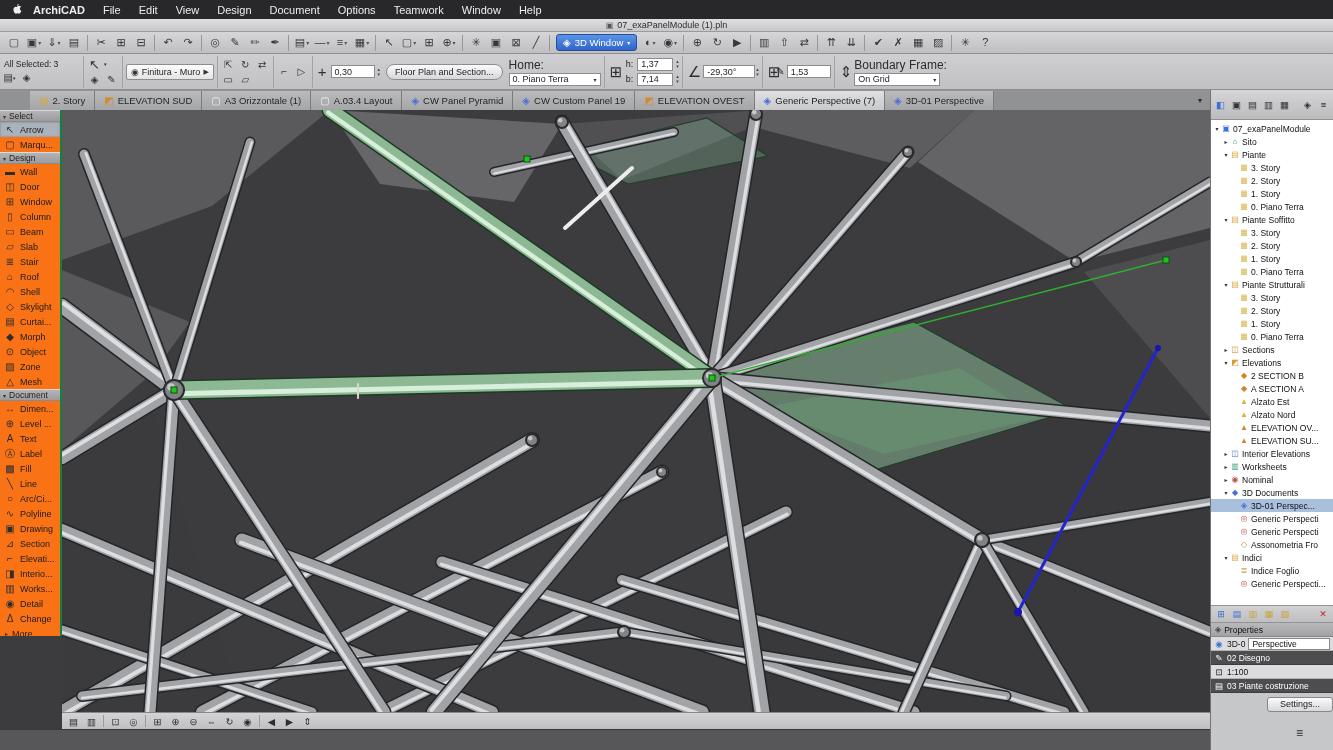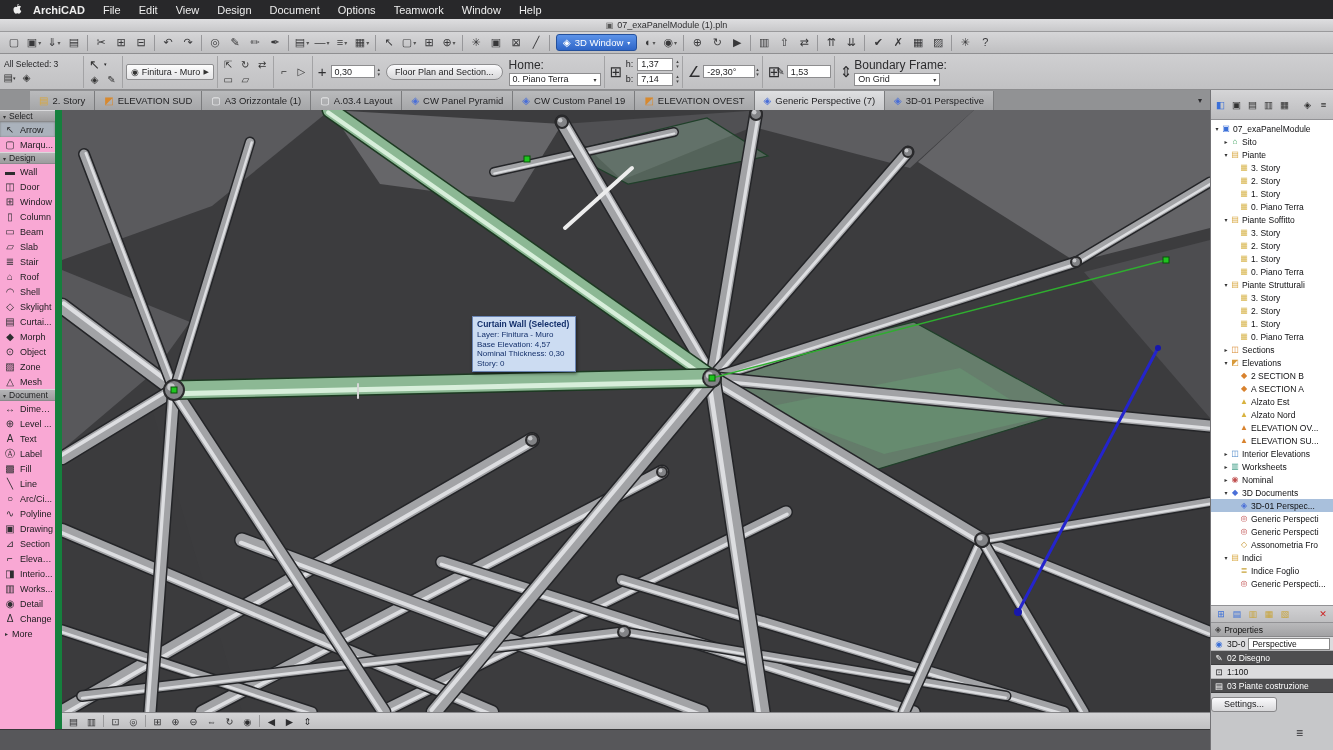--- a/index.html
+++ b/index.html
@@ -50,21 +50,21 @@
 .big-ic{font-size:15px;color:#2f2f31;margin:0 2px}
 
 
 #tabbar{position:absolute;left:0;top:90px;width:1210px;height:20px;background:#919294;display:flex;align-items:flex-end;padding-left:30px;overflow:hidden}
 .tab{height:19px;display:flex;align-items:center;gap:4px;padding:0 9px;font-size:9.5px;background:linear-gradient(#b9babc,#a5a6a8);border-right:1px solid #7b7c7e;color:#242426;white-space:nowrap}
 .tab.active{background:linear-gradient(#dfe0e2,#c8c9cb)}
 .tab-ic{font-size:10px;line-height:1}
 .tab-menu{margin-left:auto;width:20px;height:19px;font-size:8px;color:#2a2a2c}
 
 
-#toolbox{position:absolute;left:0;top:110px;width:62px;height:619px;background:#f9a8d4;border-right:7px solid #15803d;font-size:9px;overflow:hidden}
+#toolbox{position:absolute;left:0;top:110px;width:62px;height:526px;background:#f97316;border-right:2px solid #15803d;font-size:9px;overflow:hidden}
 .tbx-header{height:12px;background:linear-gradient(#b4b4b6,#9c9c9e);border-top:1px solid #d9d9db;border-bottom:1px solid #8a8a8c;display:flex;align-items:center;gap:3px;padding:0 3px;font-size:8.5px;color:#1d1d1f}
 .tbx-tri{font-size:6px;color:#333}
 .tbx-item{height:15px;display:flex;align-items:center;gap:4px;padding:0 2px 0 4px;color:#1b1b1d;white-space:nowrap}
 .tbx-item .ic{width:12px;flex:none;text-align:center;font-size:10px;color:#2d2d2f}
 .tbx-item .lb{overflow:hidden;text-overflow:ellipsis}
 .tbx-item.active{background:#aab2bc;box-shadow:inset 0 0 2px #777}
 .tbx-more{height:15px;display:flex;align-items:center;gap:4px;padding:0 2px 0 5px;color:#1b1b1d}
 
 
 #viewport{position:absolute;left:62px;top:110px;width:1148px;height:602px;background:#3c3c3e;overflow:hidden}
@@ -93,21 +93,21 @@
 .t-ic{width:10px;flex:none;text-align:center;font-size:8px;margin-right:2px;line-height:1}
 #nav-links{height:17px;flex:none;display:flex;align-items:center;gap:2px;padding:0 3px;background:linear-gradient(#d1d1d3,#bfbfc1);border-bottom:1px solid #929295}
 .lk{width:14px;height:13px;display:flex;align-items:center;justify-content:center;font-size:9px}
 .lk.del{margin-left:auto}
 #props-header{height:14px;flex:none;display:flex;align-items:center;gap:3px;padding:0 4px;font-size:8.5px;background:linear-gradient(#b9b9bb,#a2a2a4);border-bottom:1px solid #88888a;color:#111}
 .ph-ic{font-size:8px;color:#444}
 .prop-row{height:14px;display:flex;align-items:center;font-size:8.5px;padding:0 3px;gap:3px;border-bottom:1px solid #b3b3b5;background:#dcdcde;color:#121214;white-space:nowrap;overflow:hidden}
 .prop-row.dark{background:#4d4d4f;color:#fff;border-bottom-color:#3c3c3e}
 .p-ic{width:10px;flex:none;text-align:center;font-size:8.5px}
 .p-combo{background:#fff;border:1px solid #888;flex:1;height:12px;display:flex;align-items:center;padding:0 3px;color:#111}
-#settings-row{height:22px;flex:none;display:flex;align-items:center;justify-content:flex-start}
+#settings-row{height:22px;flex:none;display:flex;align-items:center;justify-content:flex-end}
 .settings-btn{font-size:9px;height:15px;padding:0 12px;border:1px solid #88888a;border-radius:3px;background:linear-gradient(#fbfbfd,#d8d8da);color:#1b1b1d}
 #nav-bottom{flex:1;display:flex;align-items:center;justify-content:flex-end;padding-right:30px;font-size:12px;color:#2a2a2c}
 </style>
 </head>
 <body>
 
 <div id="app">
 
   <div id="menubar">
     <span class="apple">
@@ -744,29 +744,20 @@
         <line x1="1096" y1="238" x2="956" y2="502" stroke="#2424cc" stroke-width="3" stroke-linecap="round"></line>
         <line x1="503" y1="118" x2="570" y2="58" stroke="#ededed" stroke-width="4" stroke-linecap="round"></line>
         <line x1="296" y1="274" x2="296" y2="288" stroke="#d6d6d6" stroke-width="2" stroke-linecap="round"></line>
         <rect x="647" y="265" width="6" height="6" fill="#1ec41e" stroke="#0a520a" stroke-width="1"></rect>
         <rect x="1101" y="147" width="6" height="6" fill="#1ec41e" stroke="#0a520a" stroke-width="1"></rect>
         <rect x="109" y="277" width="6" height="6" fill="#1ec41e" stroke="#0a520a" stroke-width="1"></rect>
         <rect x="462" y="46" width="6" height="6" fill="#1ec41e" stroke="#0a520a" stroke-width="1"></rect>
         <circle cx="1096" cy="238" r="3" fill="#1717ad"></circle>
         <circle cx="956" cy="502" r="4" fill="#1717ad"></circle>
       </svg>
-    <div id="tooltip">
-      <div class="tt-title">Curtain Wall (Selected)</div>
-      <div id="tt-lines">
-          <div class="tt-line">Layer: Finitura - Muro</div>
-          <div class="tt-line">Base Elevation: 4,57</div>
-          <div class="tt-line">Nominal Thickness: 0,30</div>
-          <div class="tt-line">Story: 0</div>
-        </div>
-    </div>
   </div>
 
   <div id="minibar">
       <button class="mb-btn">
         <span>▤</span>
       </button>
       <button class="mb-btn">
         <span>▥</span>
       </button>
       <span class="mb-sep"></span>

